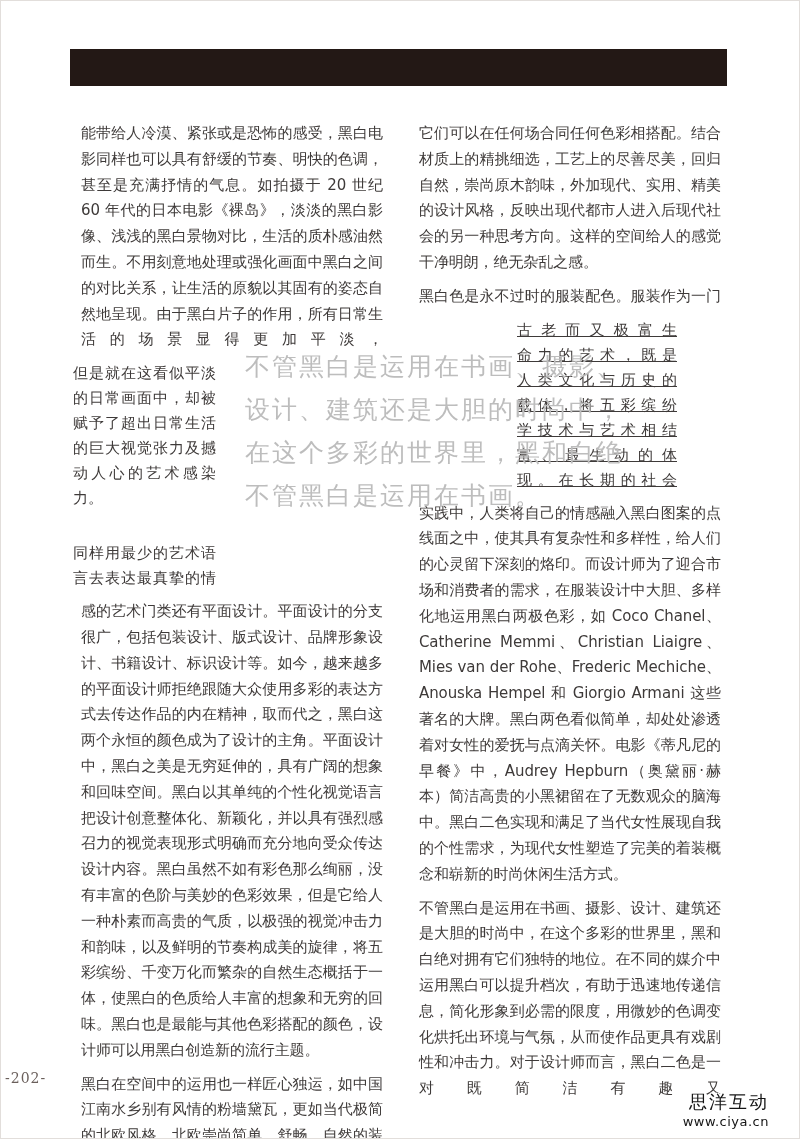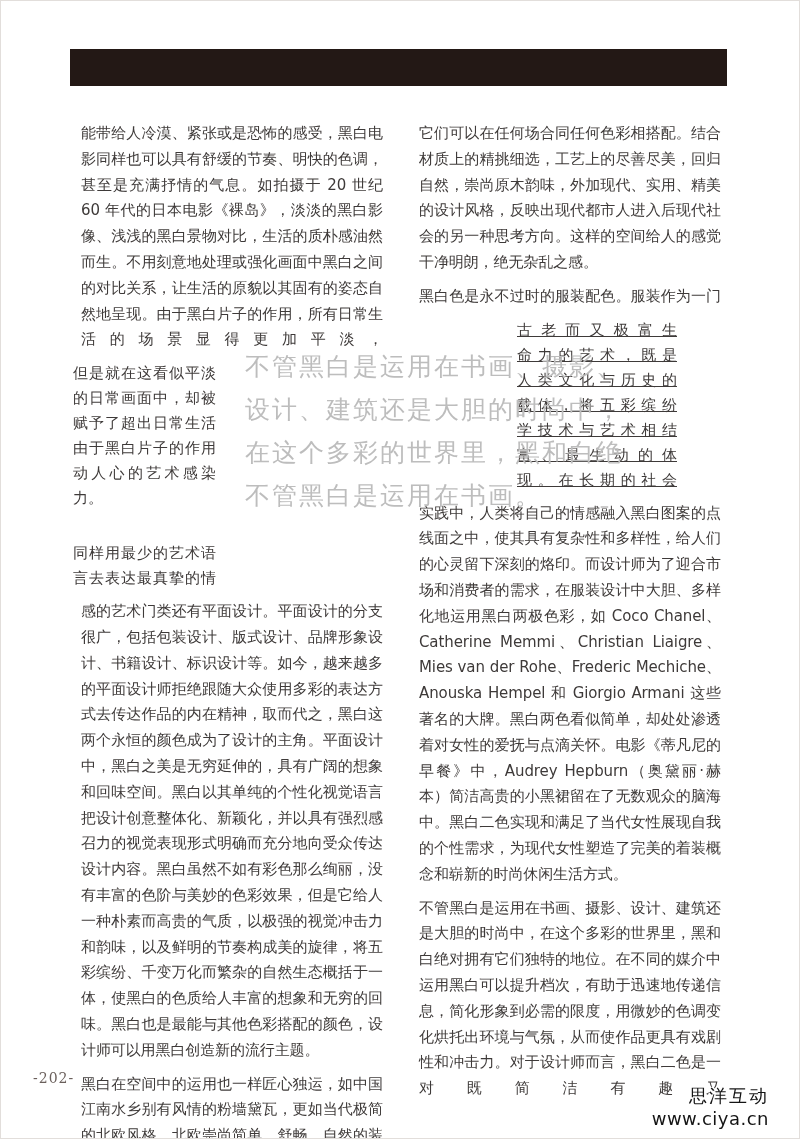--- a/index.html
+++ b/index.html
@@ -62,41 +62,41 @@
     width:440px;
     font-size:25px;
     line-height:43px;
     letter-spacing:2px;
     font-weight:200;
     color:var(--quote);
     z-index:2;
   }
   .page-num{
     position:absolute;
-    left:32px;top:1069px;
+    left:4px;top:1069px;
     font-family:"DejaVu Serif",serif;
     font-size:14px;
     letter-spacing:1px;
     color:var(--pagenum);
   }
   .watermark{
     position:absolute;
     right:30px;bottom:9px;
     text-align:right;
     color:#141414;
     font-weight:normal;
     z-index:3;
   }
   .watermark .wm-name{
     font-size:18px;
     letter-spacing:2px;
     text-shadow:-1px -1px 0 #fff,1px -1px 0 #fff,-1px 1px 0 #fff,1px 1px 0 #fff,0 0 3px #fff;
   }
   .watermark .wm-url{
-    font-size:18px;
+    font-size:13px;
     letter-spacing:0.5px;
     text-shadow:-1px -1px 0 #fff,1px -1px 0 #fff,-1px 1px 0 #fff,1px 1px 0 #fff,0 0 3px #fff;
   }
 </style>
 </head>
 <body>
 
 <div class="page">
 
   <div class="header-bar"></div>
@@ -107,21 +107,21 @@
     <div class="pq-line">在这个多彩的世界里，黑和白绝</div>
     <div class="pq-line">不管黑白是运用在书画。</div>
   </div>
 
   <div class="col col-left">
     <p class="stretch">能带给人冷漠、紧张或是恐怖的感受，黑白电影同样也可以具有舒缓的节奏、明快的色调，甚至是充满抒情的气息。如拍摄于 20 世纪 60 年代的日本电影《裸岛》，淡淡的黑白影像、浅浅的黑白景物对比，生活的质朴感油然而生。不用刻意地处理或强化画面中黑白之间的对比关系，让生活的原貌以其固有的姿态自然地呈现。由于黑白片子的作用，所有日常生活的场景显得更加平淡，</p>
     <div class="narrow-left">
       <div class="line jl">但是就在这看似平淡</div>
       <div class="line jl">的日常画面中，却被</div>
       <div class="line jl">赋予了超出日常生活</div>
-      <div class="line jl">由于黑白片子的作用</div>
+      <div class="line jl">的巨大视觉张力及撼</div>
       <div class="line">动人心的艺术感染力。</div>
       <div class="pgap"></div>
       <div class="line jl">同样用最少的艺术语</div>
       <div class="line jl">言去表达最真挚的情</div>
     </div>
     <p class="mt-left-p3">感的艺术门类还有平面设计。平面设计的分支很广，包括包装设计、版式设计、品牌形象设计、书籍设计、标识设计等。如今，越来越多的平面设计师拒绝跟随大众使用多彩的表达方式去传达作品的内在精神，取而代之，黑白这两个永恒的颜色成为了设计的主角。平面设计中，黑白之美是无穷延伸的，具有广阔的想象和回味空间。黑白以其单纯的个性化视觉语言把设计创意整体化、新颖化，并以具有强烈感召力的视觉表现形式明确而充分地向受众传达设计内容。黑白虽然不如有彩色那么绚丽，没有丰富的色阶与美妙的色彩效果，但是它给人一种朴素而高贵的气质，以极强的视觉冲击力和韵味，以及鲜明的节奏构成美的旋律，将五彩缤纷、千变万化而繁杂的自然生态概括于一体，使黑白的色质给人丰富的想象和无穷的回味。黑白也是最能与其他色彩搭配的颜色，设计师可以用黑白创造新的流行主题。</p>
     <p class="stretch mt-left-p4">黑白在空间中的运用也一样匠心独运，如中国江南水乡别有风情的粉墙黛瓦，更如当代极简的北欧风格。北欧崇尚简单、舒畅、自然的装修风格，在室内设计中常常运用属于“万能色”的黑白色，</p>
   </div>
 
   <div class="col col-right">

